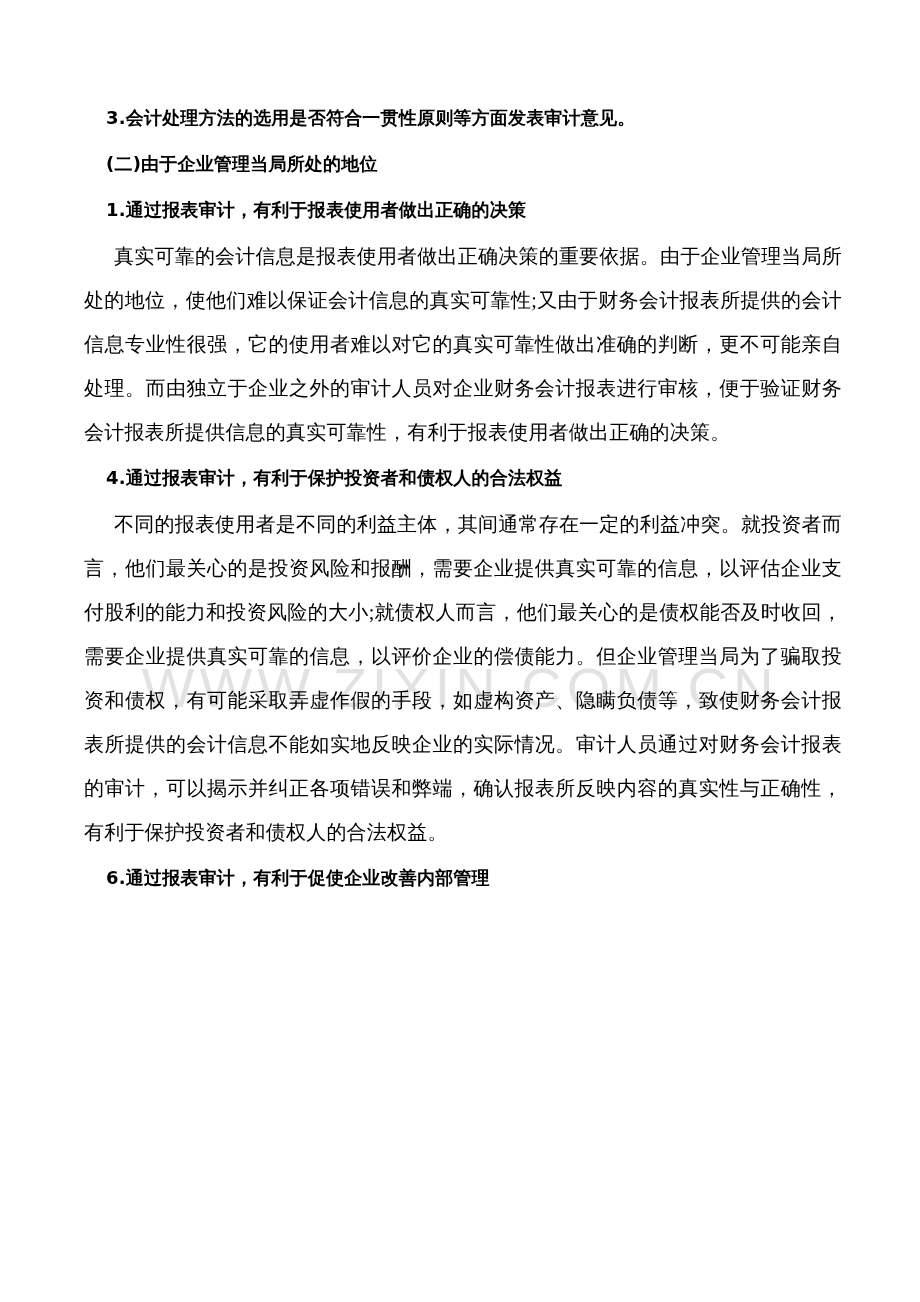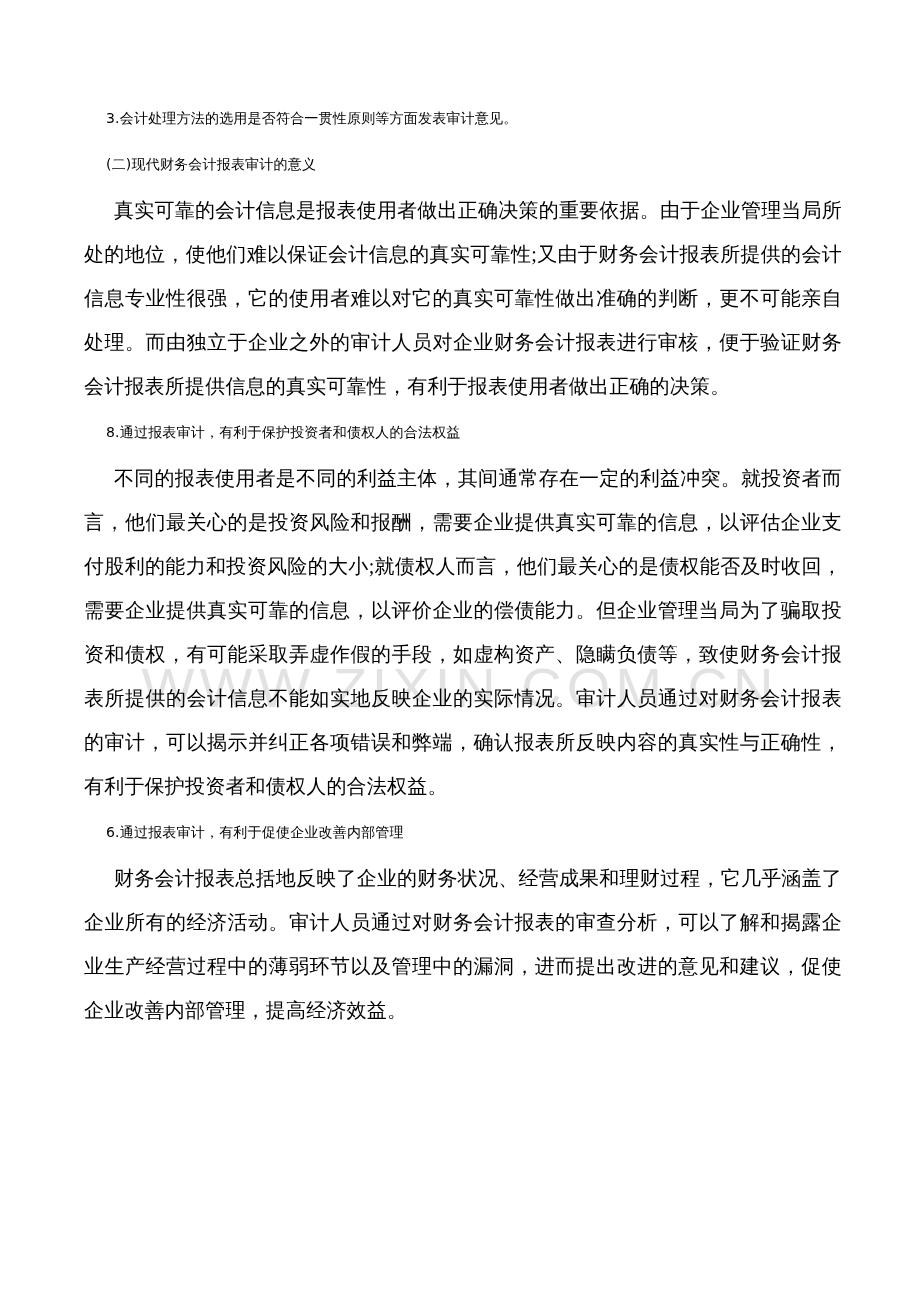--- a/index.html
+++ b/index.html
@@ -31,24 +31,25 @@
   p.para {
     margin: 0 0 2px 0;
     font-size: 20px;
     line-height: 44px;
     text-align: justify;
     text-justify: inter-ideograph;
     letter-spacing: 0.2px;
   }
   p.heading {
     margin: 0 0 2px 0;
-    font-size: 14px;
+    font-size: 18px;
     line-height: 44px;
     font-family: "DejaVu Sans", "Liberation Sans", sans-serif;
     letter-spacing: 0.2px;
+    font-weight: bold;
   }
   .indent1 { text-indent: 22px; }
   .indent2 { text-indent: 30px; }
   .watermark {
     position: absolute;
     left: 0;
     right: 0;
     top: 620px;
     text-align: center;
     font-family: "Liberation Sans", "DejaVu Sans", sans-serif;
@@ -65,21 +66,21 @@
 </style>
 </head>
 <body>
 
 <div class="page">
 
   <div class="watermark">WWW.ZIXIN.COM.CN</div>
 
   <div class="doc-body">
     <p class="heading indent1">3.会计处理方法的选用是否符合一贯性原则等方面发表审计意见。</p>
-    <p class="heading indent1">(二)现代财务会计报表审计的意义</p>
+    <p class="heading indent1">(二)由于企业管理当局所处的地位</p>
+    <p class="heading indent1">1.通过报表审计，有利于报表使用者做出正确的决策</p>
     <p class="para indent2">真实可靠的会计信息是报表使用者做出正确决策的重要依据。由于企业管理当局所处的地位，使他们难以保证会计信息的真实可靠性;又由于财务会计报表所提供的会计信息专业性很强，它的使用者难以对它的真实可靠性做出准确的判断，更不可能亲自处理。而由独立于企业之外的审计人员对企业财务会计报表进行审核，便于验证财务会计报表所提供信息的真实可靠性，有利于报表使用者做出正确的决策。</p>
-    <p class="heading indent1">8.通过报表审计，有利于保护投资者和债权人的合法权益</p>
+    <p class="heading indent1">4.通过报表审计，有利于保护投资者和债权人的合法权益</p>
     <p class="para indent2">不同的报表使用者是不同的利益主体，其间通常存在一定的利益冲突。就投资者而言，他们最关心的是投资风险和报酬，需要企业提供真实可靠的信息，以评估企业支付股利的能力和投资风险的大小;就债权人而言，他们最关心的是债权能否及时收回，需要企业提供真实可靠的信息，以评价企业的偿债能力。但企业管理当局为了骗取投资和债权，有可能采取弄虚作假的手段，如虚构资产、隐瞒负债等，致使财务会计报表所提供的会计信息不能如实地反映企业的实际情况。审计人员通过对财务会计报表的审计，可以揭示并纠正各项错误和弊端，确认报表所反映内容的真实性与正确性，有利于保护投资者和债权人的合法权益。</p>
     <p class="heading indent1">6.通过报表审计，有利于促使企业改善内部管理</p>
-    <p class="para indent2">财务会计报表总括地反映了企业的财务状况、经营成果和理财过程，它几乎涵盖了企业所有的经济活动。审计人员通过对财务会计报表的审查分析，可以了解和揭露企业生产经营过程中的薄弱环节以及管理中的漏洞，进而提出改进的意见和建议，促使企业改善内部管理，提高经济效益。</p>
   </div>
 
 </div>
 
 </body></html>

